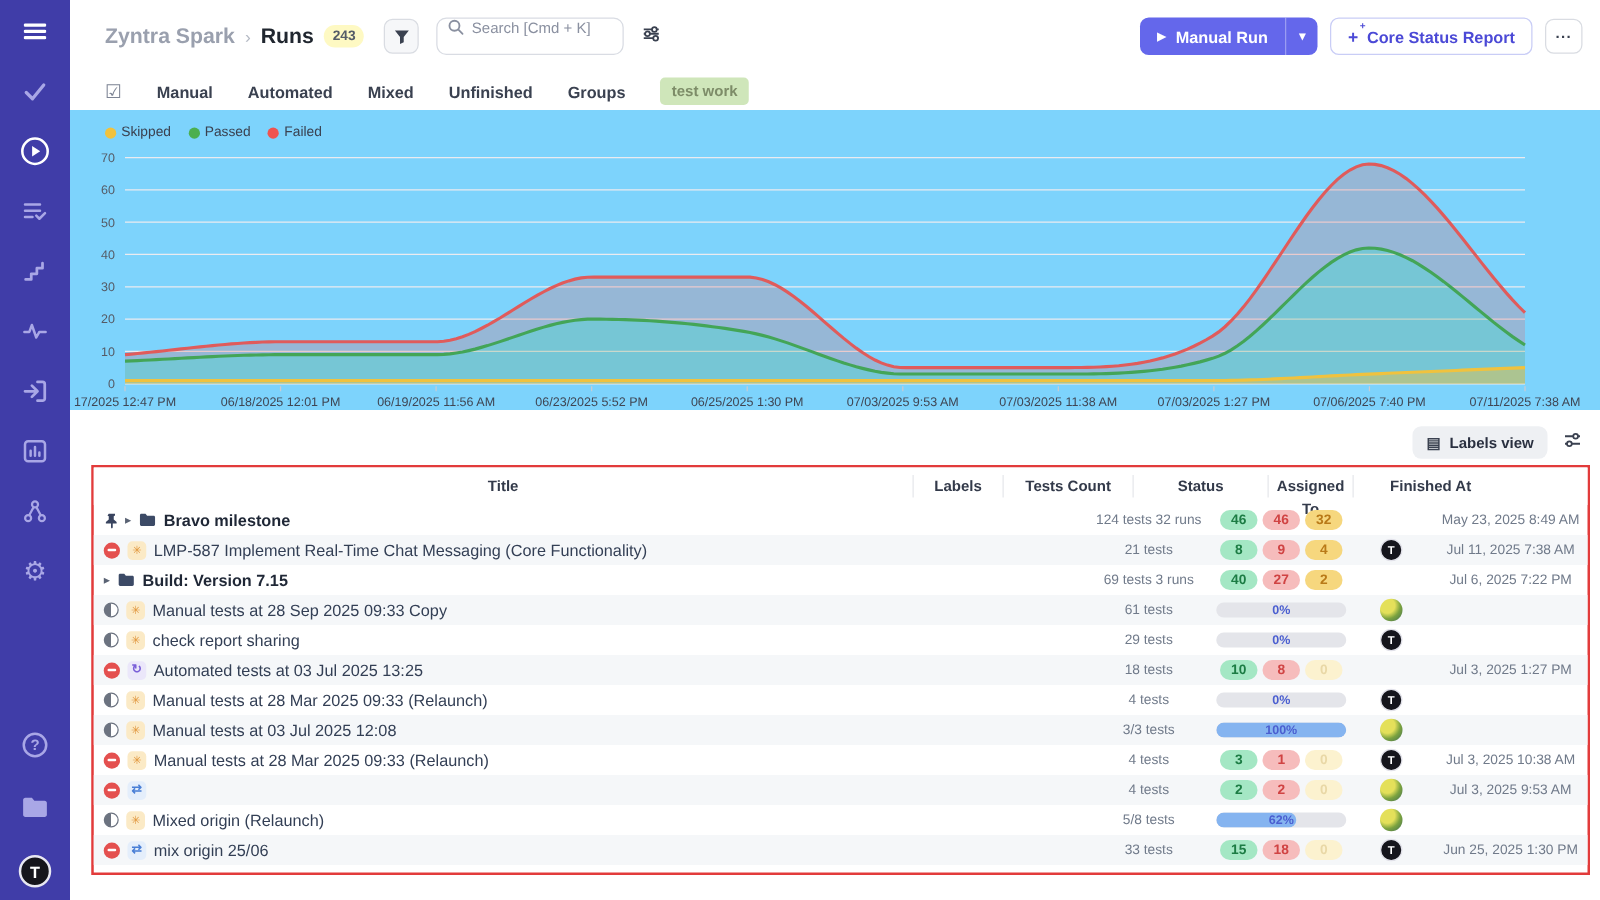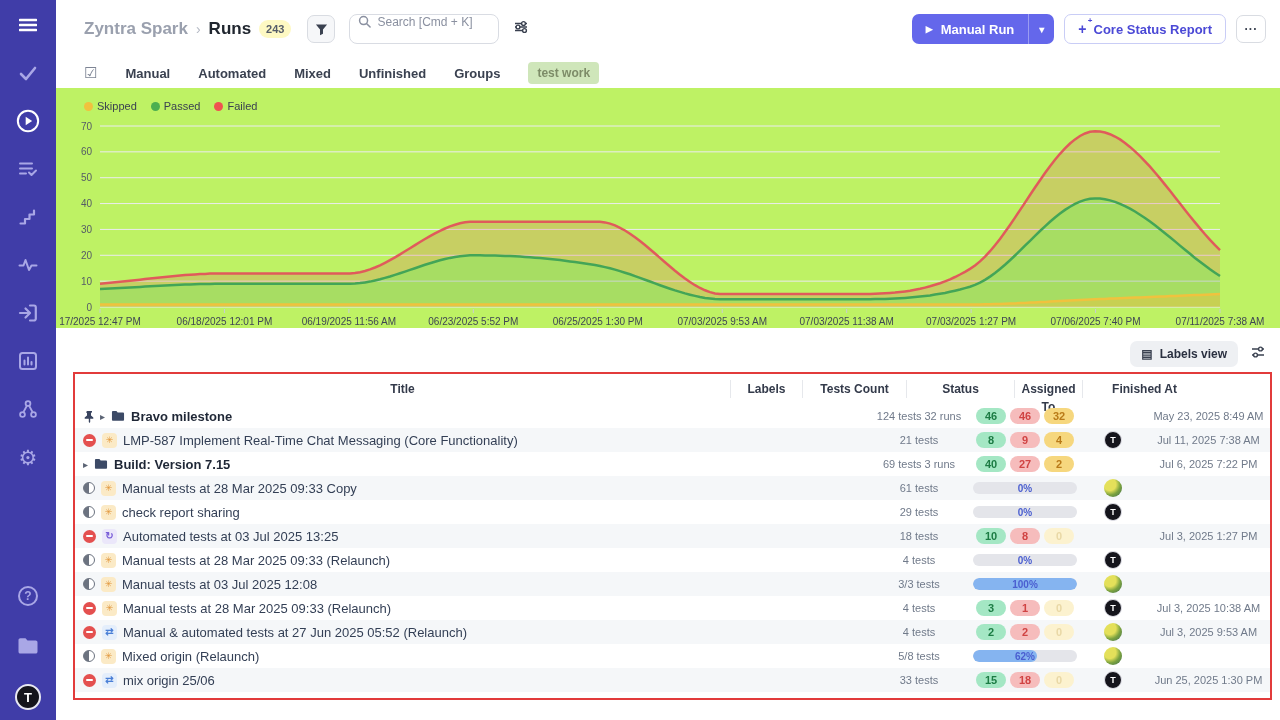--- a/index.html
+++ b/index.html
@@ -44,21 +44,21 @@
   .spark i{position:absolute;top:-5px;right:-6px;font-style:normal;font-size:8px}
   .btn-more{height:28px;width:30px;border:1px solid #d9dce2;border-radius:7px;background:#fff;
     display:flex;align-items:center;justify-content:center;color:#3a4150;font-weight:bold;
     letter-spacing:1px;font-size:12px;cursor:pointer;padding-bottom:6px}
   
   .tabs{height:30px;display:flex;align-items:center;gap:28px;padding-left:28px;background:#fff}
   .tab-check{color:#7d8494;font-size:15px;cursor:pointer}
   .tab{font-size:13px;font-weight:bold;color:#3a4150;cursor:pointer}
   .tag{background:#cfe6ba;color:#7d8c68;font-size:12px;font-weight:bold;border-radius:4px;padding:4px 9px;cursor:pointer}
   
-  .chart-band{background:#bef264}
+  .chart-band{background:#7dd3fc}
   .legend{display:flex;align-items:center;gap:14px;padding:10px 0 0 28px;height:26px}
   .leg-item{display:flex;align-items:center;gap:4px;font-size:11px;color:#3a4150}
   .leg-dot{width:9px;height:9px;border-radius:50%}
   svg.chart{display:block}
   
   .toolbar{height:28px;margin-top:12px;display:flex;align-items:center;justify-content:flex-end;
     gap:12px;padding-right:14px}
   .btn-view{height:26px;display:flex;align-items:center;gap:7px;background:#eef0f3;border-radius:7px;
     padding:0 11px;font-size:12px;font-weight:bold;color:#2a3040;cursor:pointer}
   .view-ic{font-size:12px;color:#3a4150}
@@ -366,21 +366,21 @@
             <span class="bdg r">27</span>
             <span class="bdg y">2</span>
           </div>
           <div class="cell c-assig"></div>
           <div class="cell c-fin tmuted">Jul 6, 2025 7:22 PM</div>
         </div>
         <div class="trow alt">
           <div class="cell c-title">
             <span class="st-half"></span>
             <span class="rt rt-m">✳</span>
-            <span class="ttl">Manual tests at 28 Mar 2025 09:33 Copy</span>
+            <span class="ttl">Manual tests at 28 Sep 2025 09:33 Copy</span>
           </div>
           <div class="cell c-labels"></div>
           <div class="cell c-tests tmuted">61 tests</div>
           <div class="cell c-status">
             <span class="prog">
               <span class="fill" style="width:0%"></span>
               <span class="ptxt">0%</span>
             </span>
           </div>
           <div class="cell c-assig">
@@ -482,21 +482,20 @@
             <span class="av avT">T</span>
           </div>
           <div class="cell c-fin tmuted">Jul 3, 2025 10:38 AM</div>
         </div>
         <div class="trow alt">
           <div class="cell c-title">
             <span class="st-stop">
               <span></span>
             </span>
             <span class="rt rt-x">⇄</span>
-            <span class="ttl">Manual &amp; automated tests at 27 Jun 2025 05:52 (Relaunch)</span>
           </div>
           <div class="cell c-labels"></div>
           <div class="cell c-tests tmuted">4 tests</div>
           <div class="cell c-status">
             <span class="bdg g">2</span>
             <span class="bdg r">2</span>
             <span class="bdg y z">0</span>
           </div>
           <div class="cell c-assig">
             <span class="av avP"></span>

